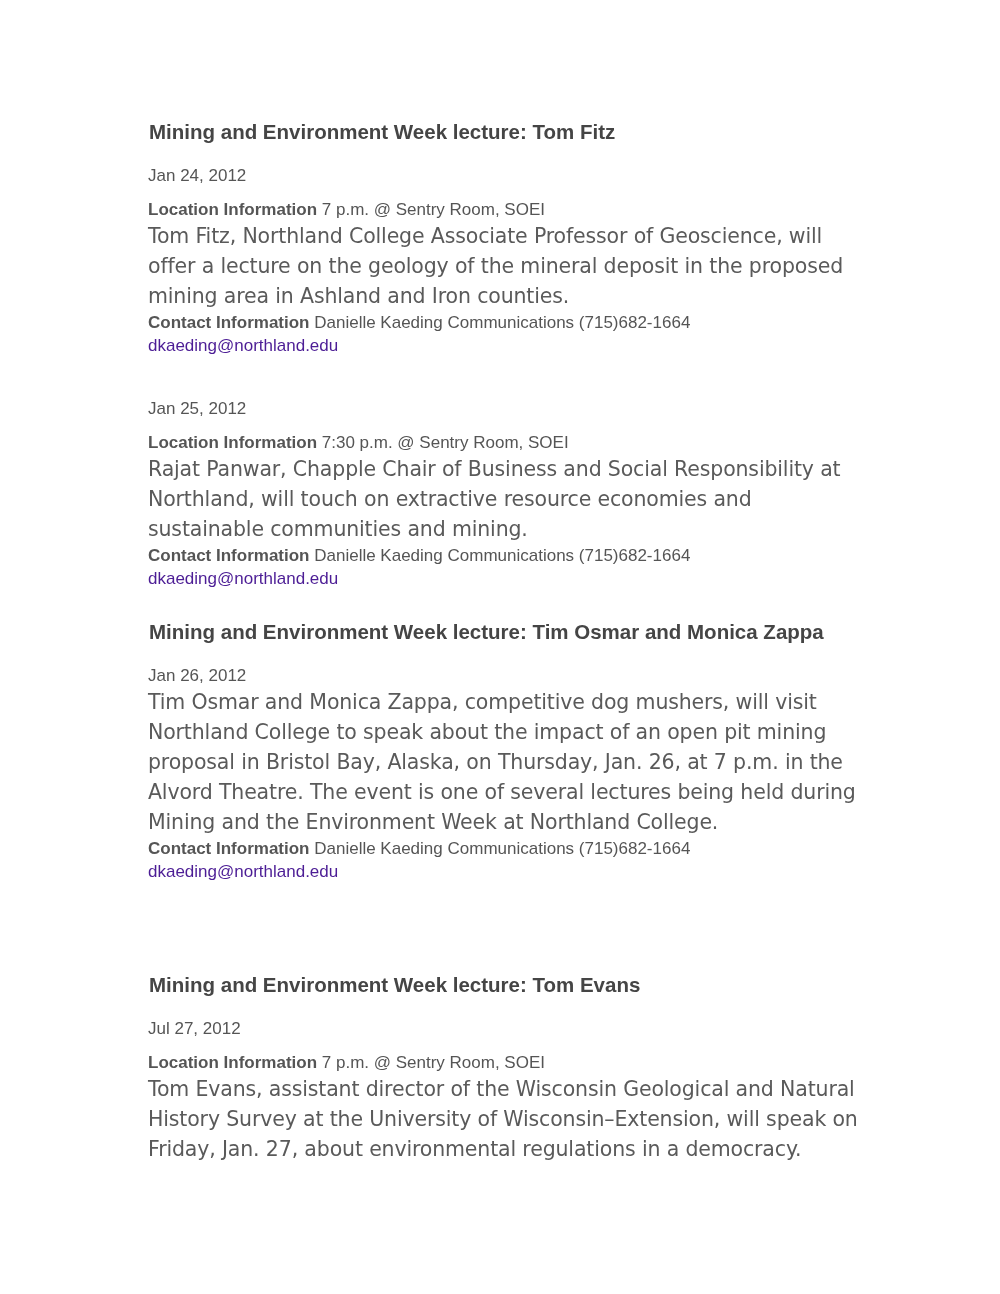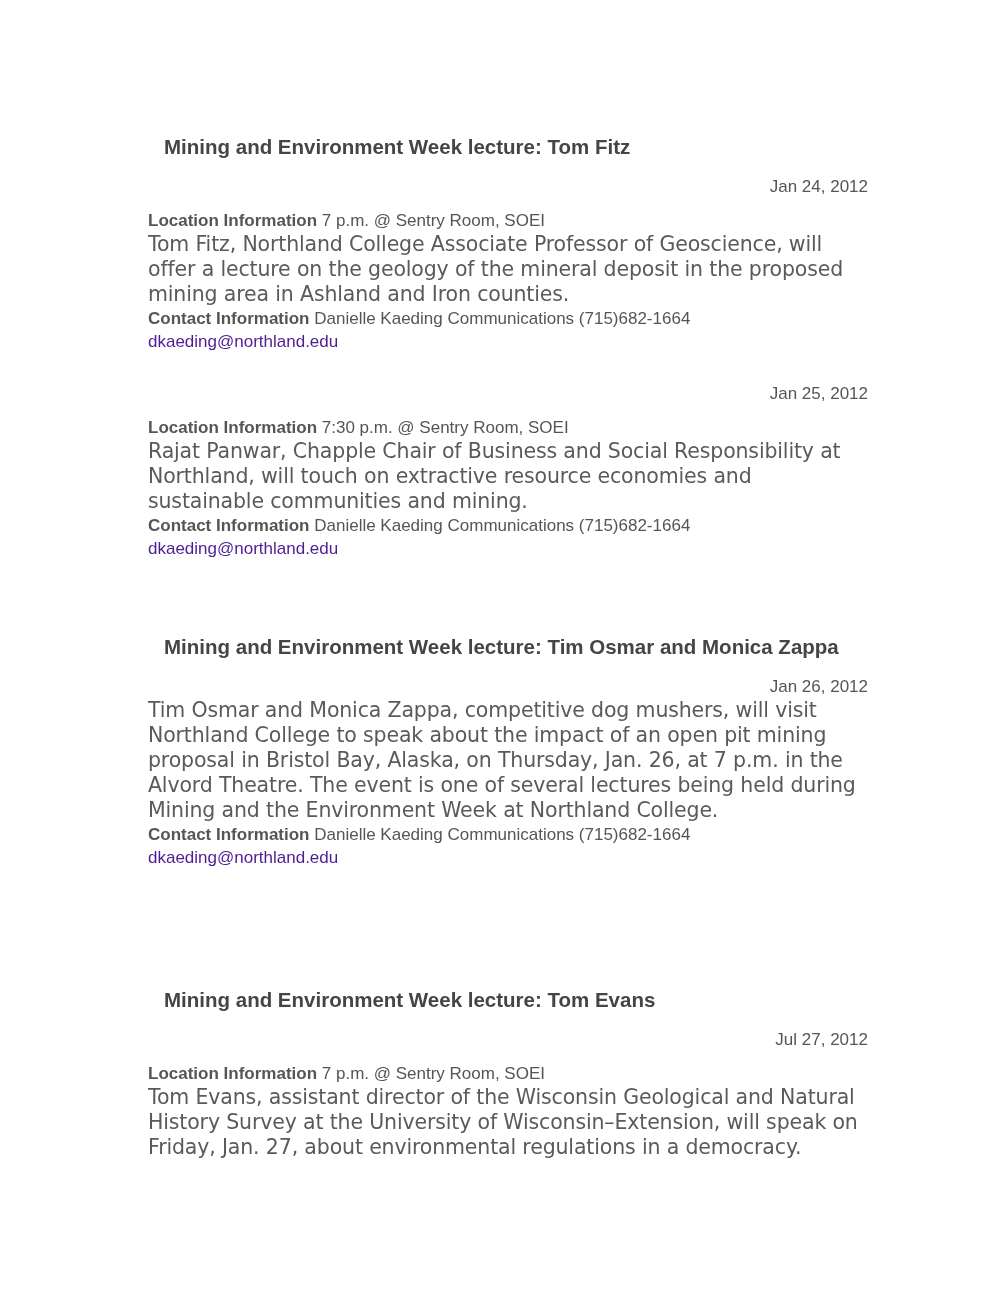--- a/index.html
+++ b/index.html
@@ -24,45 +24,44 @@
       position: absolute;
       left: 0;
       width: 720px;
     }
     .title {
       font-family: "Liberation Sans", sans-serif;
       font-weight: bold;
       font-size: 20.5px;
       line-height: 27px;
       color: #454545;
-      margin: 16px;
+      margin: 1px;
     }
     .date {
       font-family: "Liberation Sans", sans-serif;
       font-size: 17px;
       line-height: 22px;
       color: #555555;
-      margin-top: 5px;
-      text-align: right;
+      margin-top: 20px;
     }
     .location {
       font-family: "Liberation Sans", sans-serif;
       font-size: 17px;
       line-height: 22px;
       color: #555555;
       margin-top: 12px;
     }
     .label {
       font-weight: bold;
       color: #555555;
     }
     .desc {
       font-family: "DejaVu Sans", sans-serif;
       font-size: 20.5px;
-      line-height: 25px;
+      line-height: 30px;
       color: #5a5a5a;
       margin: 0;
       letter-spacing: -0.15px;
       width: 715px;
     }
     .contact {
       font-family: "Liberation Sans", sans-serif;
       font-size: 17px;
       line-height: 23px;
       color: #555555;

